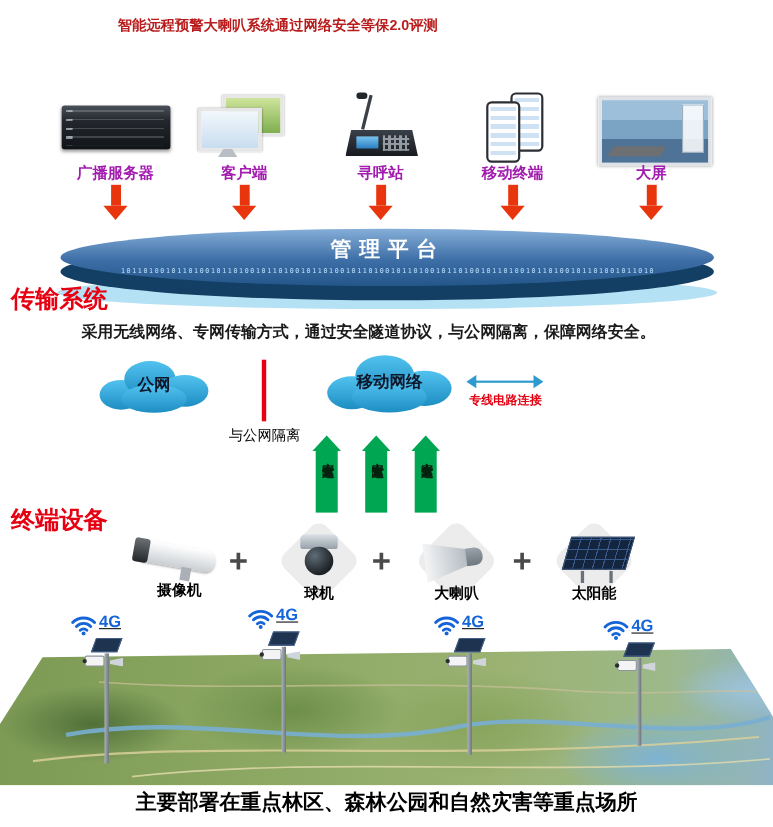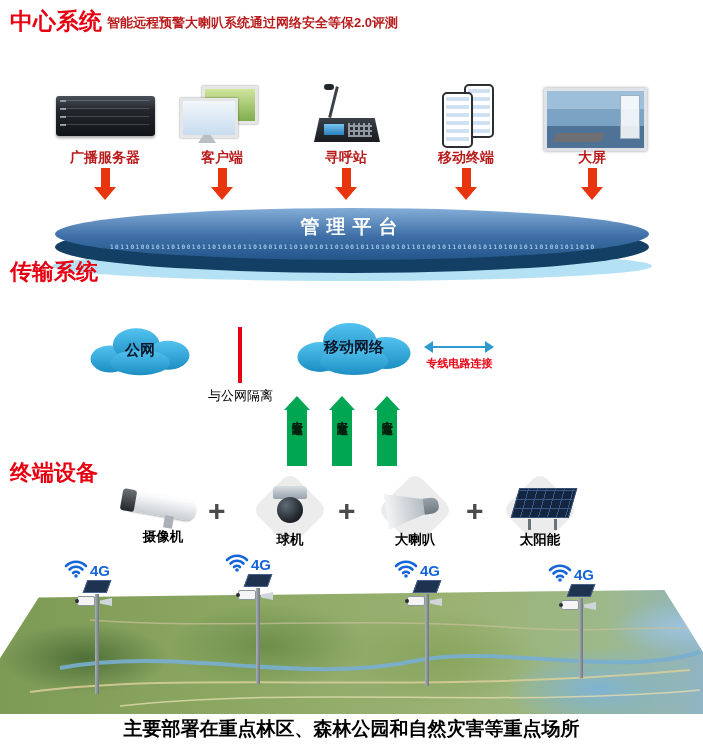--- a/index.html
+++ b/index.html
@@ -5,21 +5,21 @@
   html,body{margin:0;padding:0;background:#fff;}
   .page{position:relative;width:703px;height:752px;background:#fff;overflow:hidden;
         font-family:"Liberation Sans",sans-serif;color:#111;}
 
   
   .title-main{position:absolute;left:10px;top:6px;font-size:23px;font-weight:bold;color:#e60012;}
   .title-sub{position:absolute;left:107px;top:14px;font-size:13px;font-weight:bold;color:#b91c1c;}
   .desc1{position:absolute;left:42px;top:47px;font-size:14.5px;font-weight:bold;color:#1a1a1a;}
 
   
-  .dev-label{position:absolute;top:149px;width:110px;text-align:center;font-size:14px;font-weight:bold;color:#b91c1c;}
+  .dev-label{position:absolute;top:149px;width:110px;text-align:center;font-size:14px;font-weight:bold;color:#a21caf;}
 
   .dev-server{position:absolute;left:56px;top:96px;width:99px;height:40px;border-radius:3px;
       background:linear-gradient(180deg,#4a5058 0%,#23272d 35%,#111417 100%);box-shadow:0 2px 3px rgba(0,0,0,.35);}
   .dev-server .srv-stripes{position:absolute;inset:4px 6px;background:
       repeating-linear-gradient(180deg,rgba(255,255,255,.18) 0 1.5px,transparent 1.5px 8px);}
   .dev-server .srv-dots{position:absolute;left:4px;top:4px;bottom:4px;width:6px;background:
       repeating-linear-gradient(180deg,#8b949d 0 2px,transparent 2px 8px);}
 
   .dev-client{position:absolute;left:180px;top:86px;width:80px;height:60px;}
   .mon{position:absolute;border:3px solid #e6e6e6;box-shadow:0 0 2px rgba(0,0,0,.45);}
@@ -140,21 +140,21 @@
         linear-gradient(95deg,#7d9a55 0%,#8ca863 35%,#9bb273 65%,#9db98a 85%,#8fb4c6 100%);}
   .map svg{position:absolute;inset:0;}
 
   
   .tower{position:absolute;width:30px;z-index:2;}
   .tower .pole{position:absolute;left:13px;top:12px;width:4px;background:linear-gradient(90deg,#aab2b8,#6d757c);}
   .tower .t-solar{position:absolute;left:3px;top:-2px;width:22px;height:11px;background:#1d3350;border:1px solid #46608a;transform:skewX(-20deg);}
   .tower .t-cam{position:absolute;left:-5px;top:14px;width:16px;height:8px;background:#f4f4f4;border:1px solid #8e969d;border-radius:2px;}
   .tower .t-cam::before{content:'';position:absolute;left:-3px;top:2px;width:4px;height:4px;border-radius:50%;background:#2b2f33;}
   .tower .t-horn{position:absolute;left:18px;top:16px;width:12px;height:8px;background:#cfd5da;clip-path:polygon(0 30%,100% 0,100% 100%,0 70%);}
-  .wifi-badge{position:absolute;left:-18px;top:-24px;display:flex;align-items:flex-end;gap:2px;z-index:3;}
+  .wifi-badge{position:absolute;left:-18px;top:-24px;display:flex;gap:2px;z-index:3;text-decoration:underline;}
   .wifi-badge .g4{font-size:15px;font-weight:bold;color:#1565d8;line-height:1;}
 
   
   .footer-text{position:absolute;left:0;top:716px;width:703px;text-align:center;
       font-size:19px;font-weight:bold;color:#000;}
 </style>
 </head>
 <body>
 
 <div class="page">
@@ -166,21 +166,20 @@
         <stop offset="1" stop-color="#1d8ec3"></stop>
       </linearGradient>
       <linearGradient id="platGrad" x1="0" y1="0" x2="0" y2="1">
         <stop offset="0" stop-color="#85aed8"></stop>
         <stop offset="0.55" stop-color="#3d6ea6"></stop>
         <stop offset="1" stop-color="#24568a"></stop>
       </linearGradient>
     </defs>
   </svg>
 
-  <div class="title-main">中心系统</div>
   <div class="title-sub">智能远程预警大喇叭系统通过网络安全等保2.0评测</div>
 
   <div class="dev-server">
     <div class="srv-dots"></div>
     <div class="srv-stripes"></div>
   </div>
   <div class="dev-client">
     <div class="mon mon-back"></div>
     <div class="mon mon-front"></div>
     <div class="mon-stand"></div>
@@ -237,20 +236,21 @@
     <svg viewBox="0 0 605 100">
       <ellipse cx="302" cy="72" rx="300" ry="15" fill="#a8dcf2" opacity="0.85"></ellipse>
       <ellipse cx="302" cy="53" rx="297" ry="26" fill="#123f63"></ellipse>
       <ellipse cx="302" cy="40" rx="297" ry="26" fill="url(#platGrad)"></ellipse>
     </svg>
   </div>
   <div class="platform-label">管理平台</div>
   <div class="platform-binary">10110100101101001011010010110100101101001011010010110100101101001011010010110100101101001011010010</div>
 
   <div class="title-trans">传输系统</div>
+  <div class="desc2">采用无线网络、专网传输方式，通过安全隧道协议，与公网隔离，保障网络安全。</div>
 
   <div class="cloud cloud1">
     <svg viewBox="0 0 120 62" preserveAspectRatio="none">
       <g fill="url(#cloudGrad)">
         <ellipse cx="28" cy="42" rx="21" ry="15"></ellipse>
         <ellipse cx="56" cy="26" rx="25" ry="18"></ellipse>
         <ellipse cx="90" cy="38" rx="23" ry="16"></ellipse>
         <ellipse cx="60" cy="46" rx="32" ry="14"></ellipse>
       </g>
     </svg>

